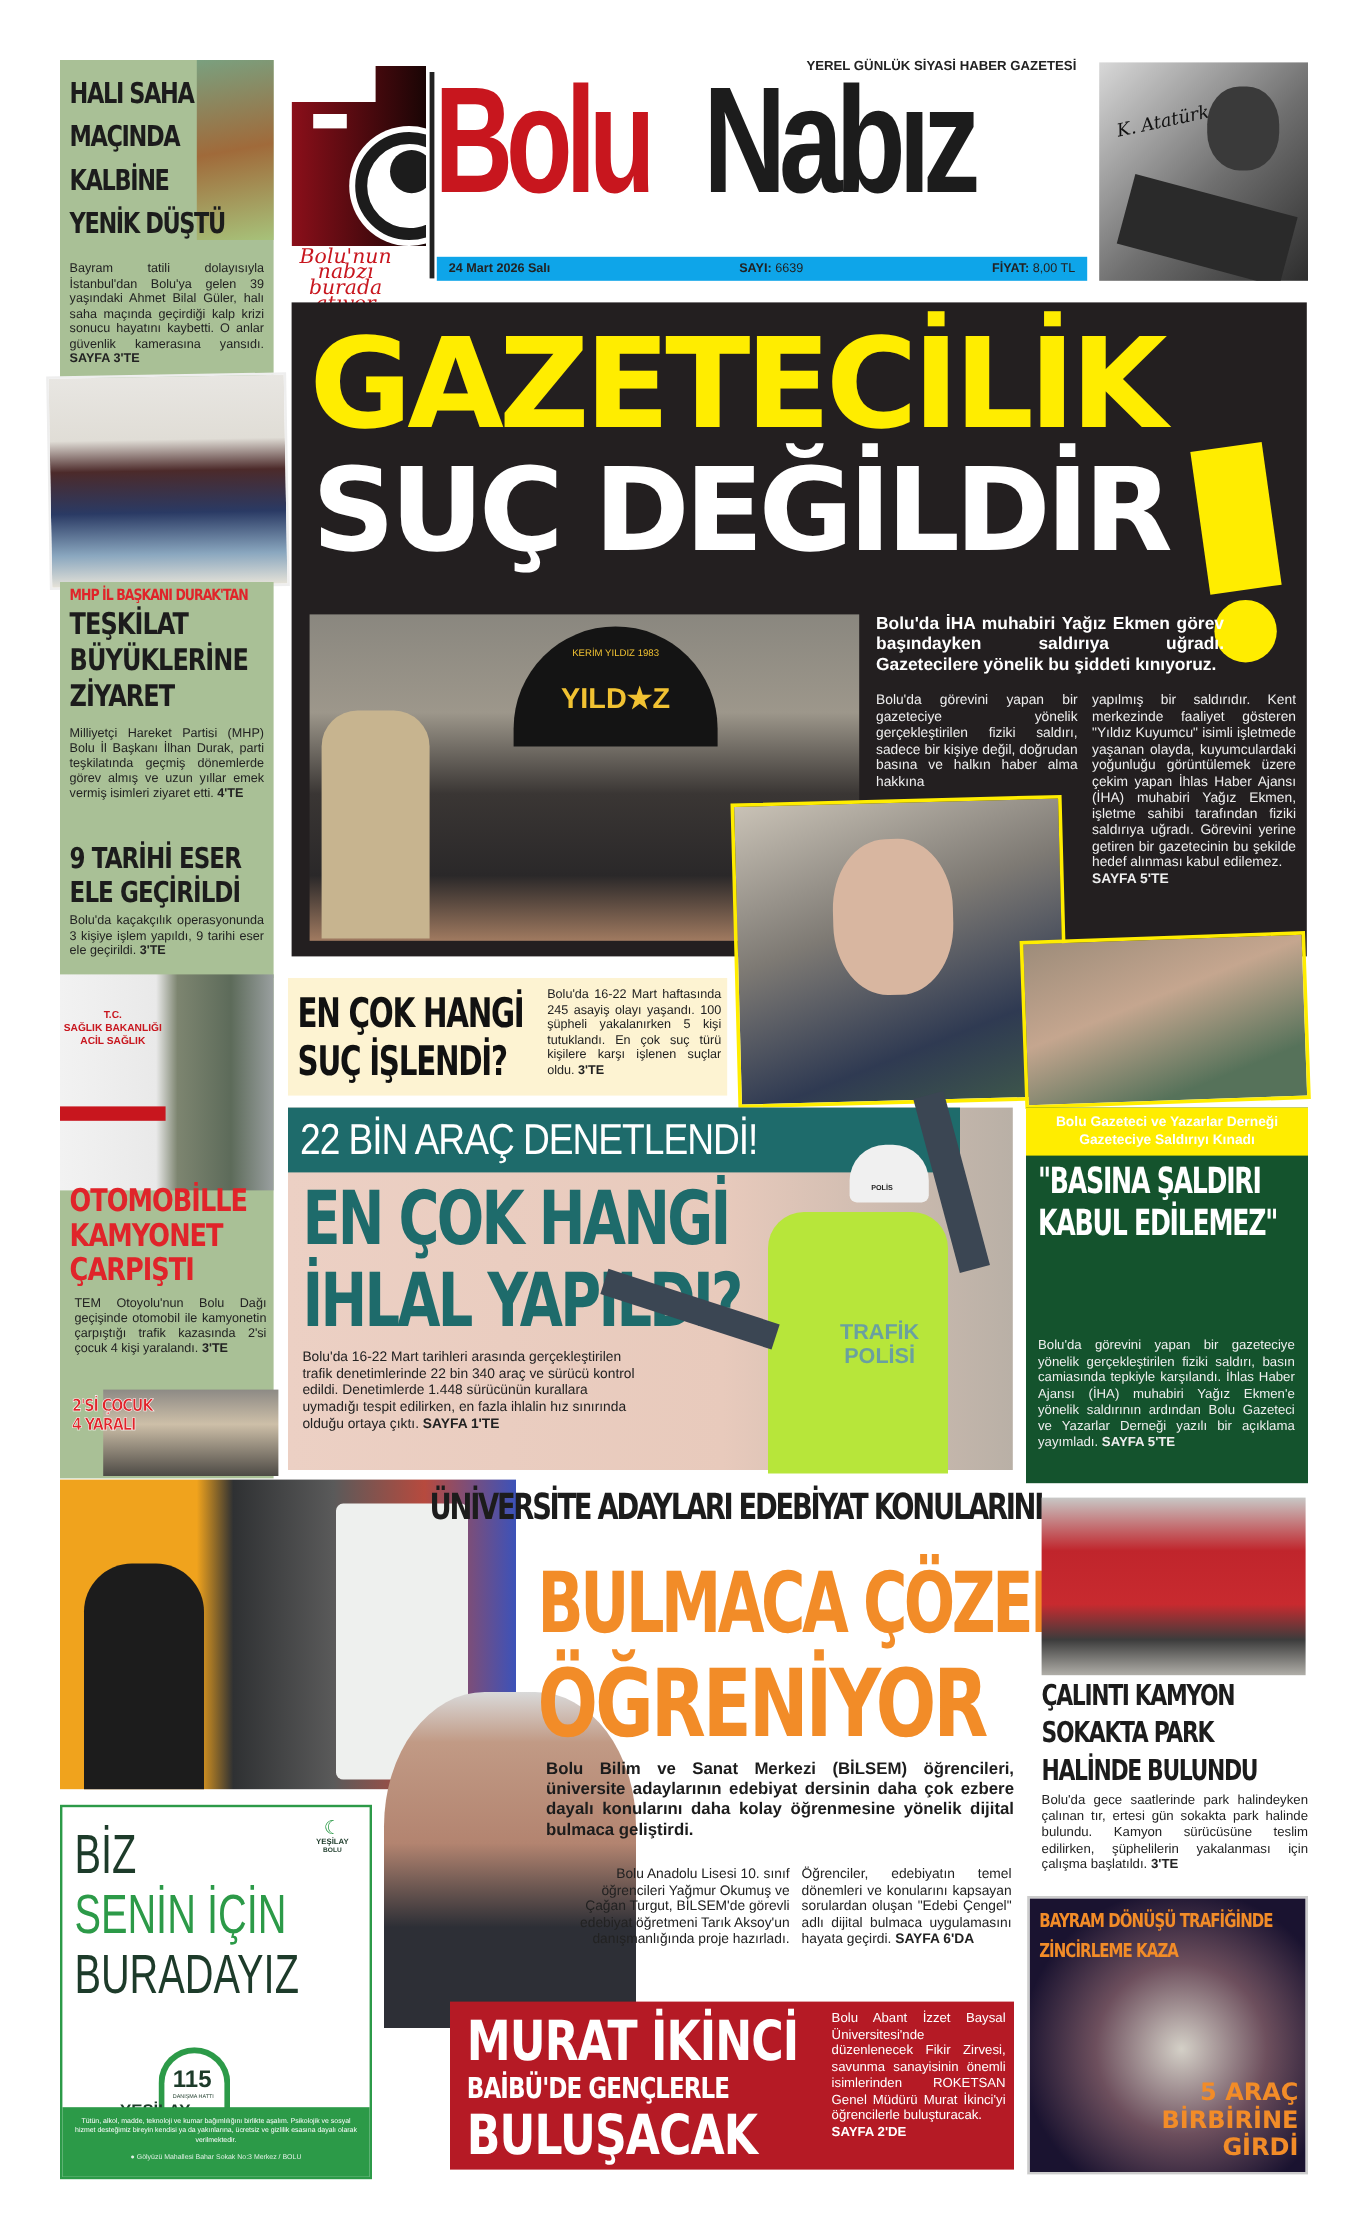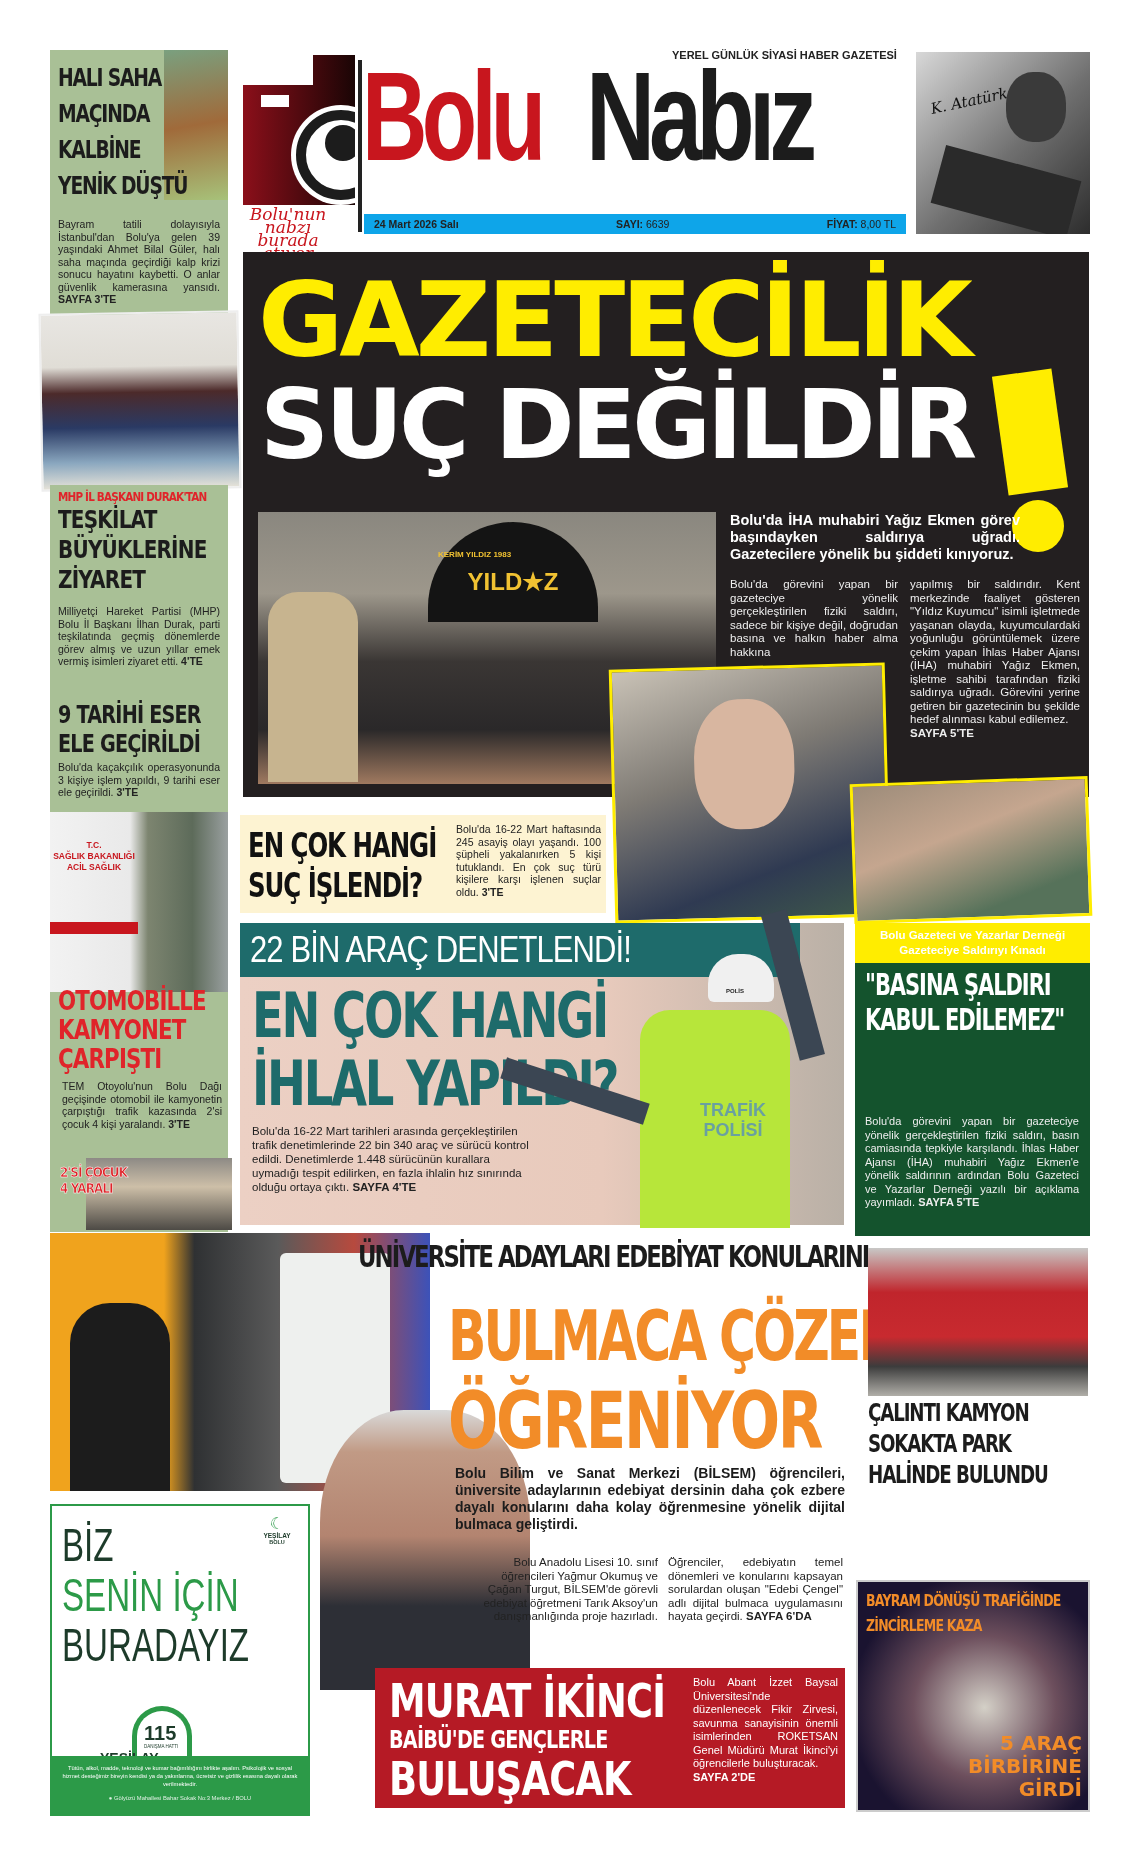--- a/index.html
+++ b/index.html
@@ -153,21 +153,21 @@
   </div>
 </div>
 
 <div class="abs" id="main-black"></div>
 <div class="abs" id="hl1">GAZETECİLİK</div>
 <div class="abs" id="hl2">SUÇ DEĞİLDİR</div>
 <div class="abs" id="excl"></div>
 <div class="abs" id="excl-dot"></div>
 <div class="abs photo" id="photo-kuyumcu" style="background:linear-gradient(180deg,#8a877f 0%,#9d978b 30%,#3a3634 55%,#2a2829 80%,#a07a60)">
   <div style="position:absolute;left:170px;top:10px;width:170px;height:100px;border-radius:85px 85px 0 0;background:#141414"></div>
-  <div style="position:absolute;left:180px;top:38px;width:150px;text-align:left;color:#f1c232;font-size:8px;font-weight:bold">KERİM YILDIZ 1983</div>
+  <div style="position:absolute;left:180px;top:28px;width:150px;text-align:center;color:#f1c232;font-size:8px;font-weight:normal">KERİM YILDIZ 1983</div>
   <div style="position:absolute;left:180px;top:56px;width:150px;text-align:center;color:#f1c232;font-size:24px;font-weight:bold">YILD★Z</div>
   <div style="position:absolute;left:10px;top:80px;width:90px;height:190px;background:#c7b48f;border-radius:30px 30px 0 0"></div>
 </div>
 <div class="abs" id="lead">Bolu'da İHA muhabiri Yağız Ekmen görev başındayken saldırıya uğradı. Gazetecilere yönelik bu şiddeti kınıyoruz.</div>
 <div class="abs body-t" id="main-col1">Bolu'da görevini yapan bir gazeteciye yönelik gerçekleştirilen fiziki saldırı, sadece bir kişiye değil, doğrudan basına ve halkın haber alma hakkına</div>
 <div class="abs body-t" id="main-col2">
   <span>yapılmış bir saldırıdır. Kent merkezinde faaliyet gösteren "Yıldız Kuyumcu" isimli işletmede yaşanan olayda, kuyumculardaki yoğunluğu görüntülemek üzere çekim yapan İhlas Haber Ajansı (İHA) muhabiri Yağız Ekmen, işletme sahibi tarafından fiziki saldırıya uğradı. Görevini yerine getiren bir gazetecinin bu şekilde hedef alınması kabul edilemez.</span><br><b>SAYFA 5'TE</b>
 </div>
 <div class="abs" id="photo-yagiz">
   <div style="position:absolute;left:80px;top:30px;width:100px;height:130px;border-radius:45%;background:#d8b6a0"></div>
@@ -186,21 +186,21 @@
 
 <div class="abs" id="traffic"></div>
 <div class="abs" id="teal-band">
   <div style="position:absolute;left:10px;top:6px;font-size:36px;line-height:42px;color:#fff;white-space:nowrap;letter-spacing:-1px;transform:scaleX(.86);transform-origin:left top">22 BİN ARAÇ DENETLENDİ!</div>
 </div>
 <div class="abs" style="left:252px;top:982px;font-size:62px;line-height:68px;color:#1e6b6b;font-family:'DejaVu Sans',sans-serif;font-weight:bold;letter-spacing:-3px;white-space:nowrap;transform:scaleX(.75);transform-origin:left top">
   <div>EN ÇOK HANGİ</div>
   <div>İHLAL YAPILDI?</div>
 </div>
 <div class="abs body-t" style="left:252px;top:1124px;width:278px;font-size:11.5px;line-height:14px;text-align:left">
-  <span>Bolu'da 16-22 Mart tarihleri arasında gerçekleştirilen trafik denetimlerinde 22 bin 340 araç ve sürücü kontrol edildi. Denetimlerde 1.448 sürücünün kurallara uymadığı tespit edilirken, en fazla ihlalin hız sınırında olduğu ortaya çıktı.</span> <b>SAYFA 4'TE</b>
+  <span>Bolu'da 16-22 Mart tarihleri arasında gerçekleştirilen trafik denetimlerinde 22 bin 340 araç ve sürücü kontrol edildi. Denetimlerde 1.448 sürücünün kurallara uymadığı tespit edilirken, en fazla ihlalin hız sınırında olduğu ortaya çıktı.</span> <b>SAYFA 1'TE</b>
 </div>
 <div class="abs" id="cop">
   <div style="position:absolute;left:98px;top:44px;width:66px;height:48px;border-radius:30px 30px 6px 6px;background:#f0f0f0"></div>
   <div style="position:absolute;left:116px;top:78px;font-size:6px;font-weight:bold;color:#222">POLİS</div>
   <div style="position:absolute;left:30px;top:100px;width:150px;height:218px;background:#b7e63a;border-radius:30px 30px 0 0"></div>
   <div style="position:absolute;left:90px;top:190px;font-size:18px;line-height:20px;font-weight:bold;color:#6aa0a0;text-align:center">
     <div>TRAFİK</div>
     <div>POLİSİ</div>
   </div>
   <div style="position:absolute;left:-110px;top:170px;width:150px;height:22px;background:#3b4653;transform:rotate(18deg)"></div>
@@ -243,20 +243,23 @@
   </div>
 </div>
 
 <div class="abs" id="box-kamyon-photo"></div>
 <div class="abs" id="box-kamyon-text">
   <div style="font-size:24px;line-height:31px;color:#1c1c1c;font-family:'DejaVu Sans',sans-serif;font-weight:bold;letter-spacing:-1.5px;white-space:nowrap;transform:scaleX(.76);transform-origin:left top;height:96px">
     <div>ÇALINTI KAMYON</div>
     <div>SOKAKTA PARK</div>
     <div>HALİNDE BULUNDU</div>
   </div>
+  <div class="body-t" style="font-size:11px;line-height:13.5px">
+    <span>Bolu'da gece saatlerinde park halindeyken çalınan tır, ertesi gün sokakta park halinde bulundu. Kamyon sürücüsüne teslim edilirken, şüphelilerin yakalanması için çalışma başlatıldı.</span> <b>3'TE</b>
+  </div>
 </div>
 
 <div class="abs" id="box-zincir">
   <div style="position:absolute;left:8px;top:6px;color:#f28c28;font-family:'DejaVu Sans',sans-serif;font-weight:bold;font-size:16px;line-height:25px;letter-spacing:-1px;white-space:nowrap;transform:scaleX(.78);transform-origin:left top">
     <div>BAYRAM DÖNÜŞÜ TRAFİĞİNDE</div>
     <div>ZİNCİRLEME KAZA</div>
   </div>
   <div style="position:absolute;right:6px;top:150px;color:#f28c28;font-family:'DejaVu Sans',sans-serif;font-weight:bold;font-size:20px;line-height:23px;text-align:right;white-space:nowrap">
     <div>5 ARAÇ</div>
     <div>BİRBİRİNE</div>

